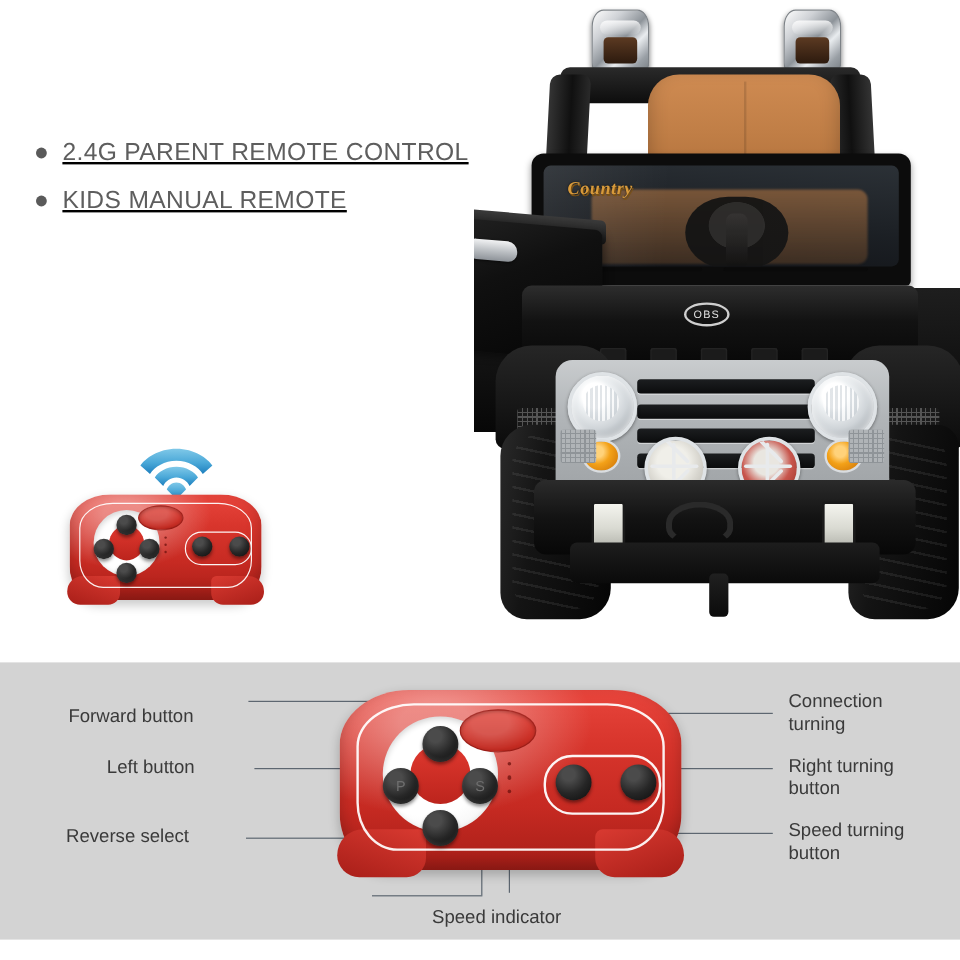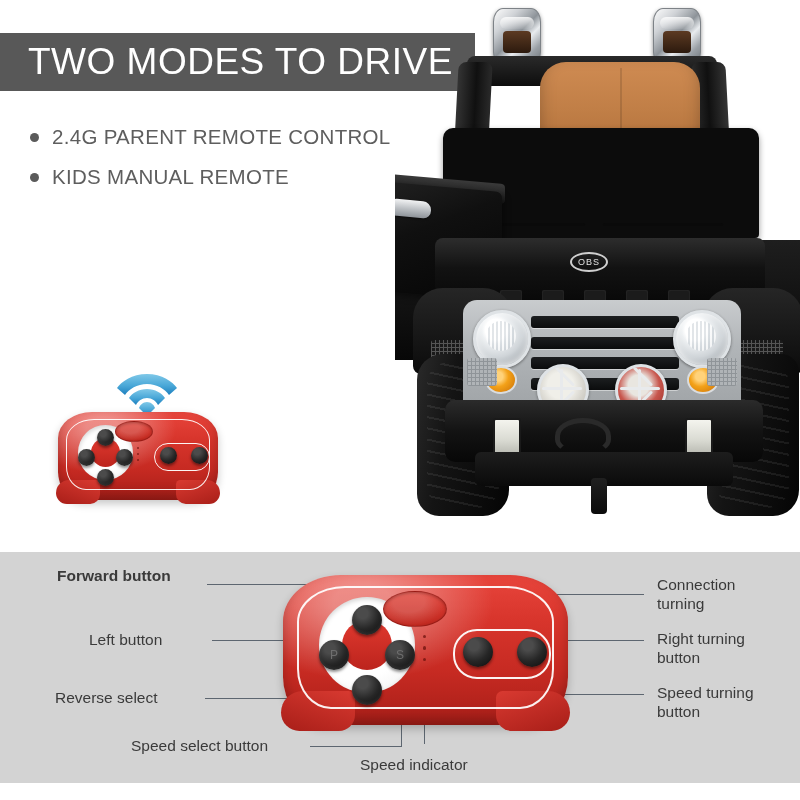--- a/index.html
+++ b/index.html
@@ -16,21 +16,21 @@
   .header-bar{
     position:absolute;left:0;top:33px;width:475px;height:58px;
     background:#585858;
     display:flex;align-items:center;
   }
   .header-title{
     color:#ffffff;font-size:37px;letter-spacing:.5px;
     font-weight:400;padding-left:28px;white-space:nowrap;
     font-family:"Liberation Sans", sans-serif;
   }
-  .bullets{position:absolute;left:30px;top:125px;width:420px;}
+  .bullets{position:absolute;left:30px;top:115px;width:420px;text-decoration:underline;}
   .bullet-row{display:flex;align-items:center;margin-bottom:16px;}
   .bullet-dot{
     width:9px;height:9px;border-radius:50%;background:#5a5a5a;
     margin-right:13px;flex:none;
   }
   .bullet-text{color:#5e5e5e;font-size:20.5px;letter-spacing:.3px;white-space:nowrap;}
 
   
   .vehicle-wrap{
     position:absolute;left:395px;top:0;width:405px;height:540px;
@@ -421,23 +421,20 @@
   .remote-sm .tb-left{left:102px;}
   .remote-sm .tb-right{left:133px;}
 
   .wifi{position:absolute;left:116px;top:366px;width:62px;height:52px;}
 </style>
 </head>
 <body>
 
 <div id="page">
 
-  <div class="header-bar">
-    <div class="header-title">TWO MODES TO DRIVE</div>
-  </div>
 
   <div class="bullets">
     <div class="bullet-row">
       <span class="bullet-dot"></span>
       <span class="bullet-text">2.4G PARENT REMOTE CONTROL</span>
     </div>
     <div class="bullet-row">
       <span class="bullet-dot"></span>
       <span class="bullet-text">KIDS MANUAL REMOTE</span>
     </div>
@@ -460,20 +457,28 @@
     <div class="cage-top"></div>
     <div class="cage-left"></div>
     <div class="cage-right"></div>
 
     <div class="seat">
       <span class="seat-split"></span>
     </div>
     <div class="seat-low"></div>
 
     <div class="wsframe">
+      <div class="windshield">
+        <span class="tan-in-glass"></span>
+        <span class="wheel-in-glass">
+          <span class="wheel-hub"></span>
+        </span>
+        <span class="ws-glare"></span>
+        <span class="country-badge">Country</span>
+      </div>
       <span class="wiper" style="left:22px;bottom:12px;width:120px;"></span>
       <span class="wiper" style="left:160px;bottom:12px;width:120px;"></span>
     </div>
 
     <div class="mirror-arm"></div>
     <div class="mirror"></div>
     <div class="door-top"></div>
     <div class="door"></div>
     <div class="door-handle"></div>
 
@@ -603,24 +608,23 @@
       <div class="speed-dots">
         <i></i>
         <i></i>
         <i></i>
       </div>
       <div class="turn-box"></div>
       <div class="tbtn tb-left"></div>
       <div class="tbtn tb-right"></div>
     </div>
 
-    <div class="lbl" style="left:57px;top:14px;font-weight:bold;">Forward button</div>
+    <div class="lbl" style="left:57px;top:36px;">Forward button</div>
     <div class="lbl" style="left:89px;top:78px;">Left button</div>
     <div class="lbl" style="left:55px;top:136px;">Reverse select</div>
-    <div class="lbl" style="left:131px;top:184px;">Speed select button</div>
 
     <div class="lbl r" style="left:657px;top:23px;">Connection
 turning</div>
     <div class="lbl r" style="left:657px;top:77px;">Right turning
 button</div>
     <div class="lbl r" style="left:657px;top:131px;">Speed turning
 button</div>
 
     <div class="lbl" style="left:360px;top:203px;">Speed indicator</div>
   </div>

